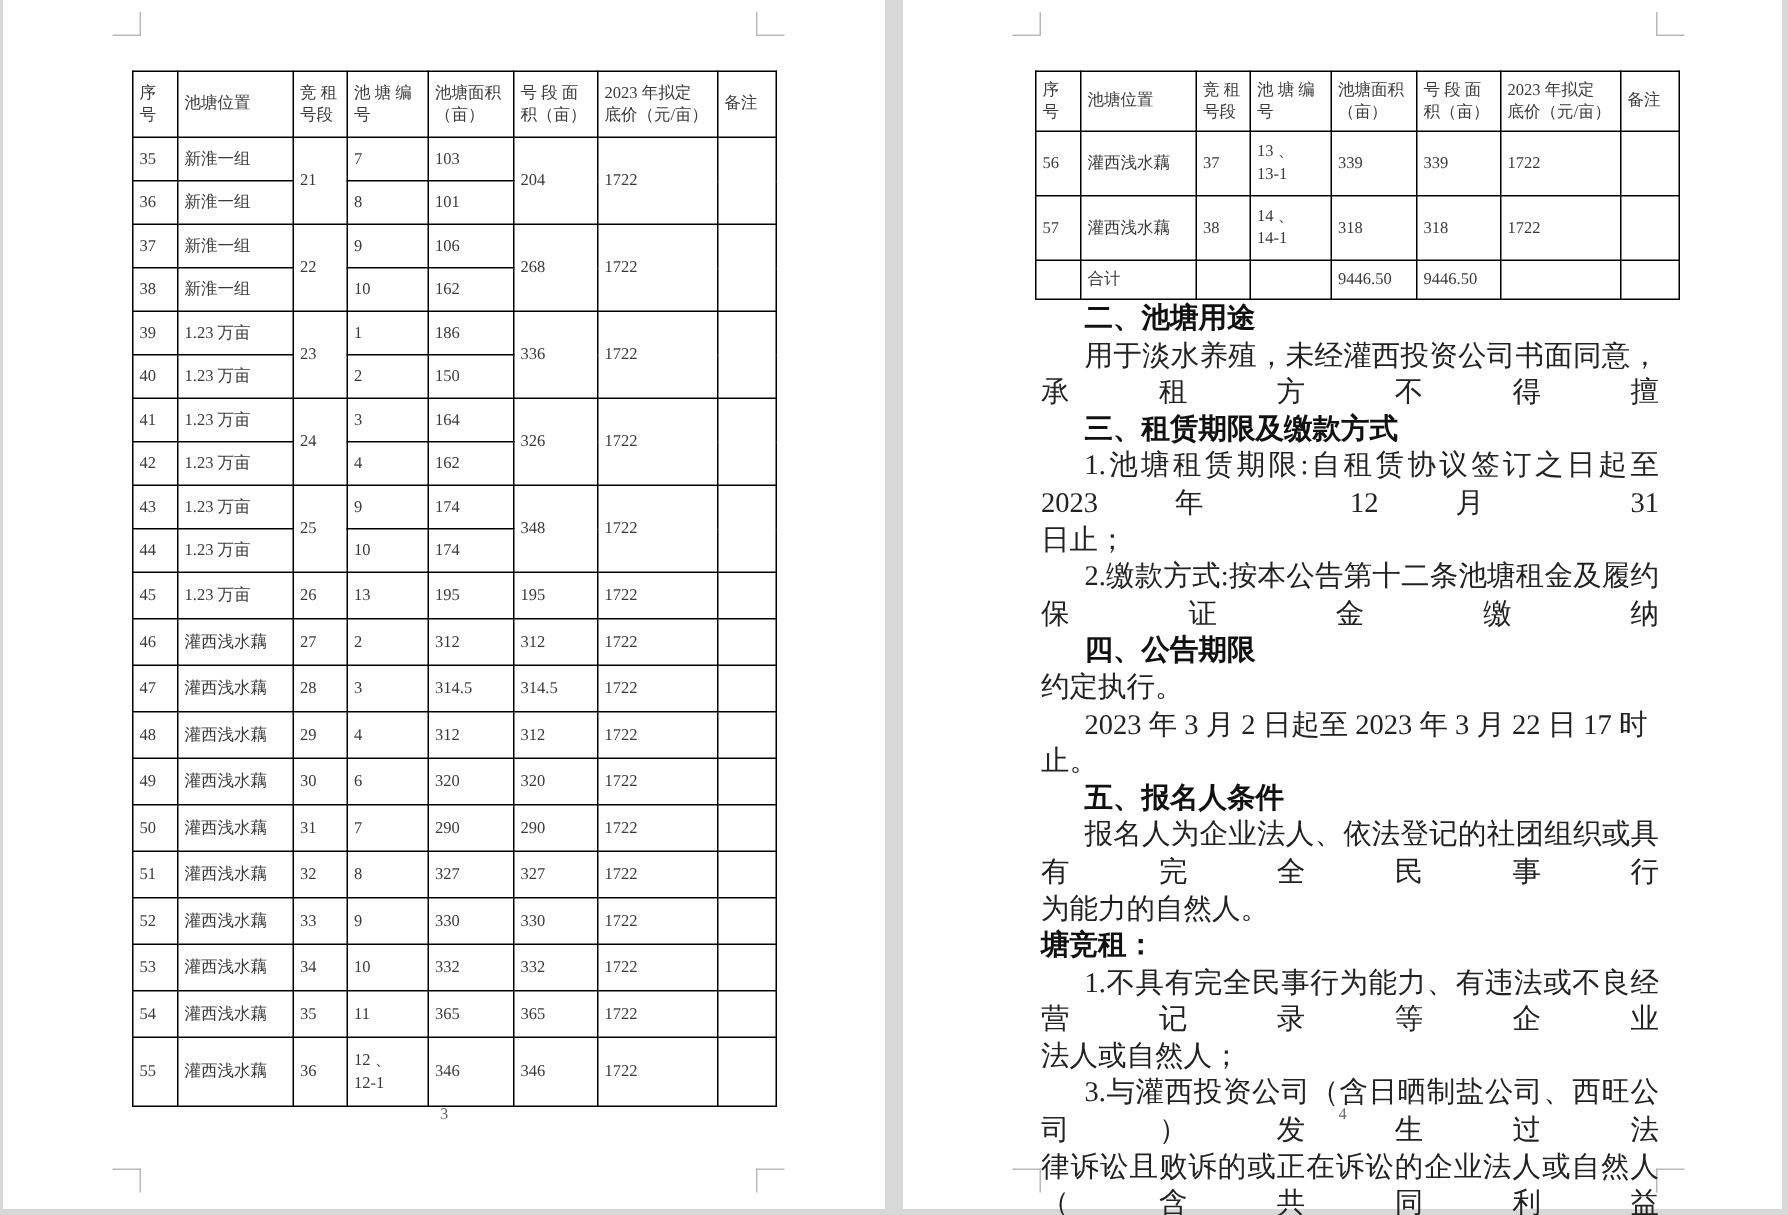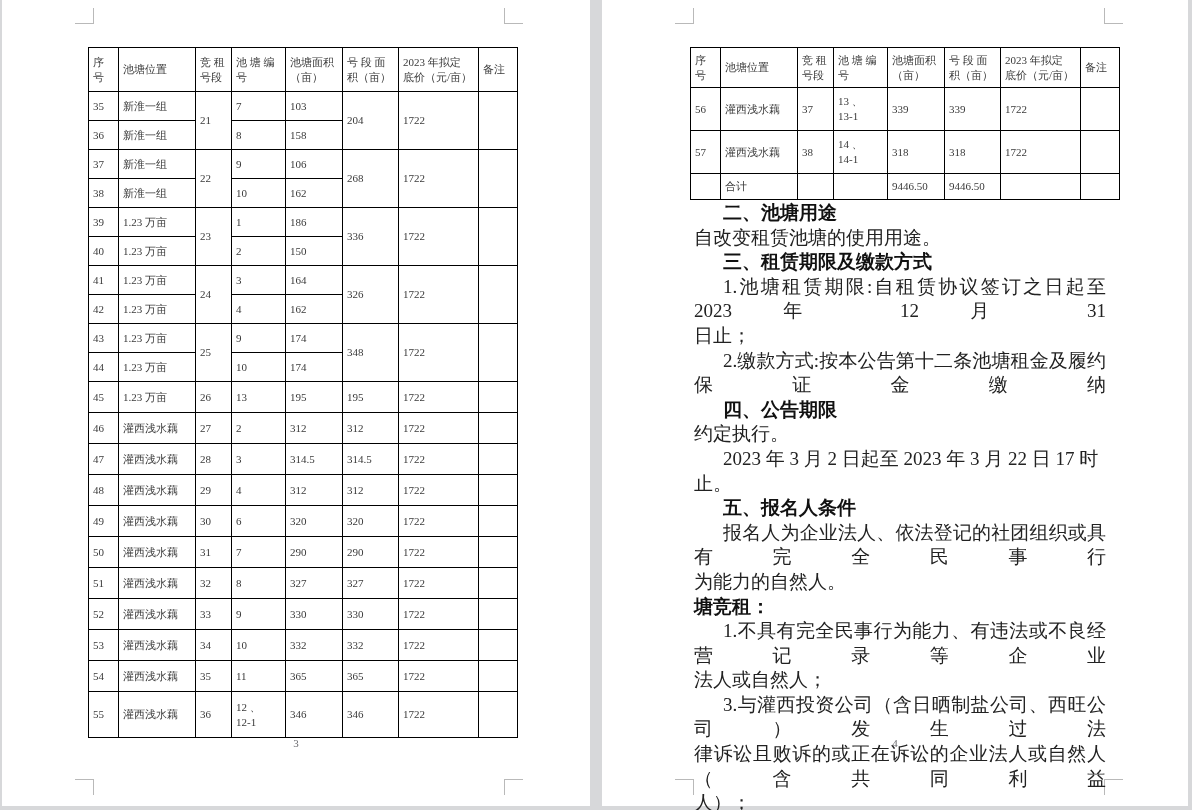--- a/index.html
+++ b/index.html
@@ -99,21 +99,21 @@
           <td>7</td>
           <td>103</td>
           <td rowspan="2">204</td>
           <td rowspan="2">1722</td>
           <td rowspan="2"></td>
         </tr>
         <tr>
           <td>36</td>
           <td>新淮一组</td>
           <td>8</td>
-          <td>158</td>
+          <td>101</td>
         </tr>
         <tr>
           <td>37</td>
           <td>新淮一组</td>
           <td rowspan="2">22</td>
           <td>9</td>
           <td>106</td>
           <td rowspan="2">268</td>
           <td rowspan="2">1722</td>
           <td rowspan="2"></td>
@@ -352,21 +352,21 @@
           <td></td>
           <td>9446.50</td>
           <td>9446.50</td>
           <td></td>
           <td></td>
         </tr>
       </tbody>
     </table>
   <div class="body-text" id="body-text">
       <div class="line bold indent">二、池塘用途</div>
-      <div class="line">自改变租赁池塘的使用用途。</div>
+      <div class="line indent fill">用于淡水养殖，未经灌西投资公司书面同意，承租方不得擅</div>
       <div class="line bold indent">三、租赁期限及缴款方式</div>
       <div class="line indent fill">1.池塘租赁期限:自租赁协议签订之日起至 2023 年 12 月 31</div>
       <div class="line">日止；</div>
       <div class="line indent fill">2.缴款方式:按本公告第十二条池塘租金及履约保证金缴纳</div>
       <div class="line bold indent">四、公告期限</div>
       <div class="line">约定执行。</div>
       <div class="line indent">2023 年 3 月 2 日起至 2023 年 3 月 22 日 17 时止。</div>
       <div class="line bold indent">五、报名人条件</div>
       <div class="line indent fill">报名人为企业法人、依法登记的社团组织或具有完全民事行</div>
       <div class="line">为能力的自然人。</div>

